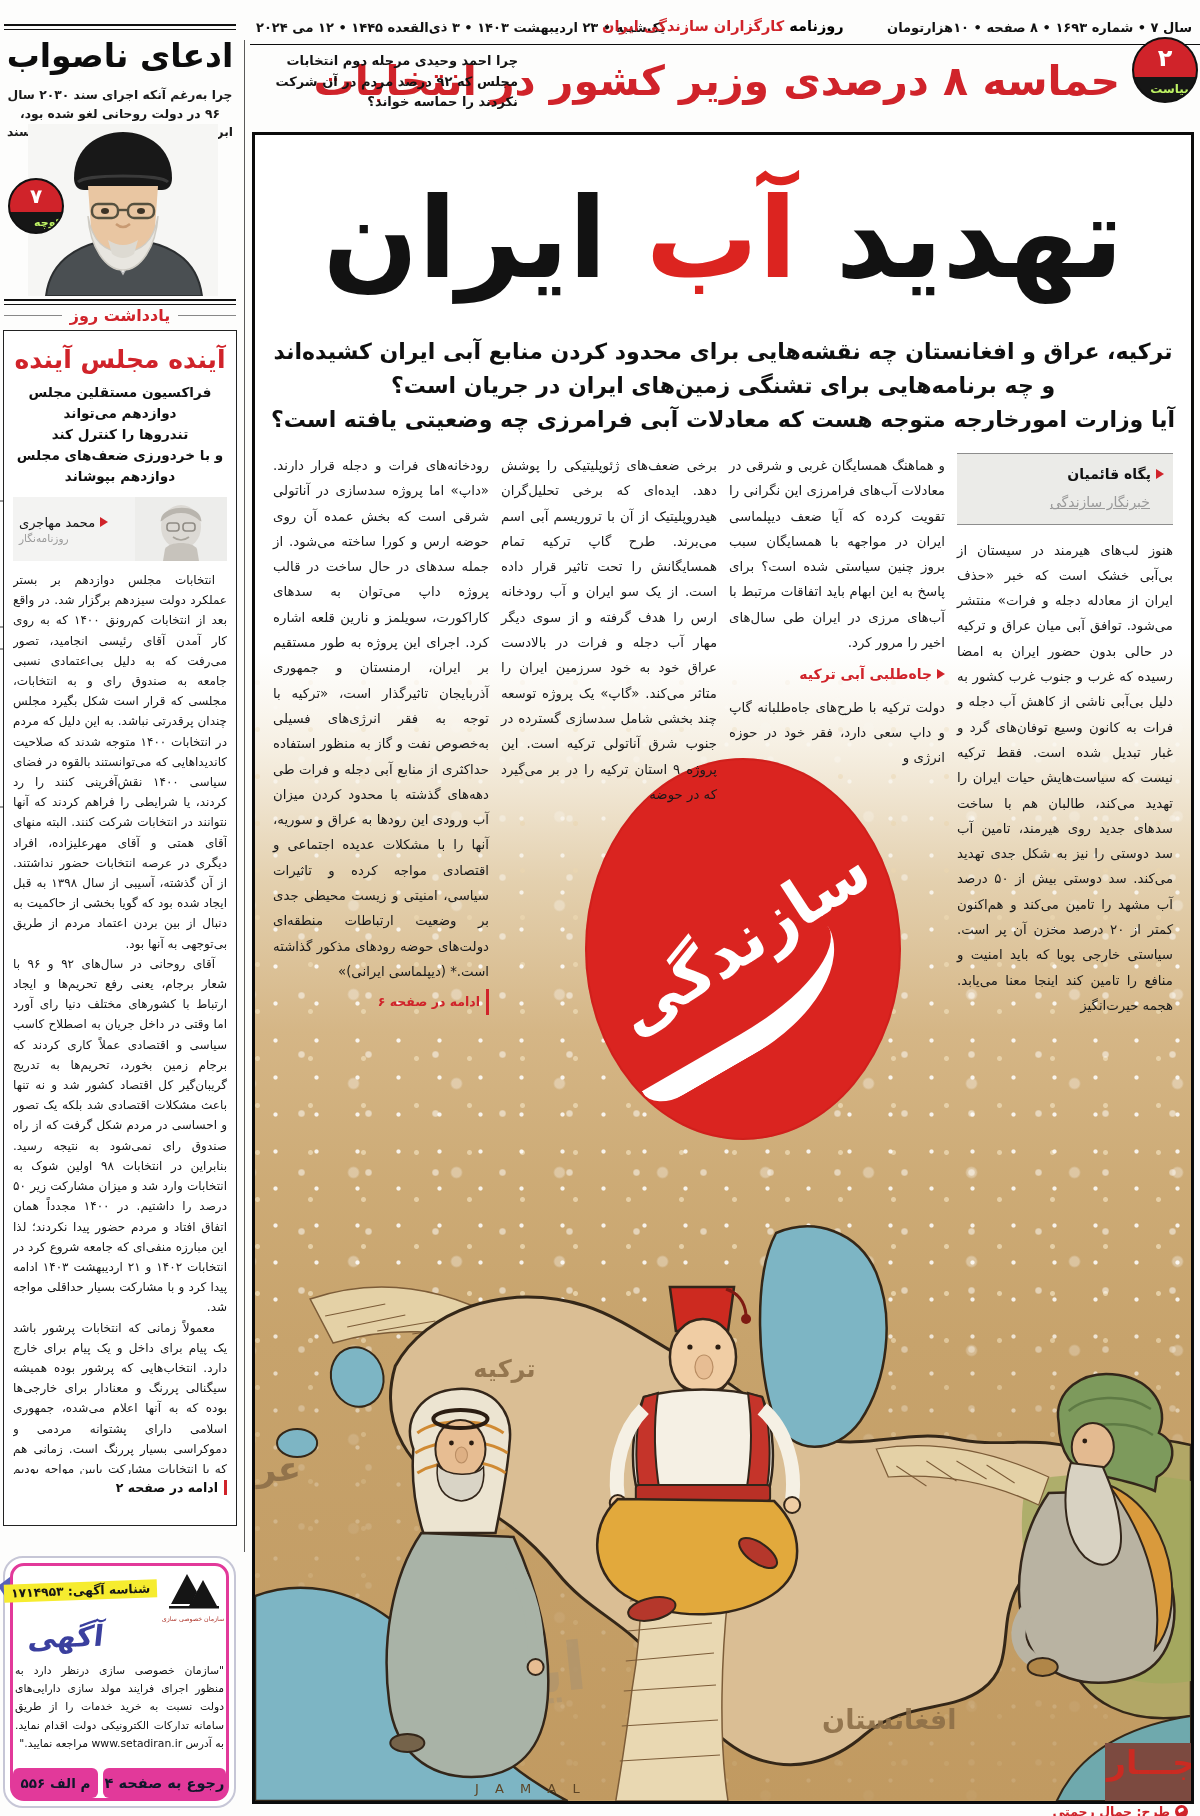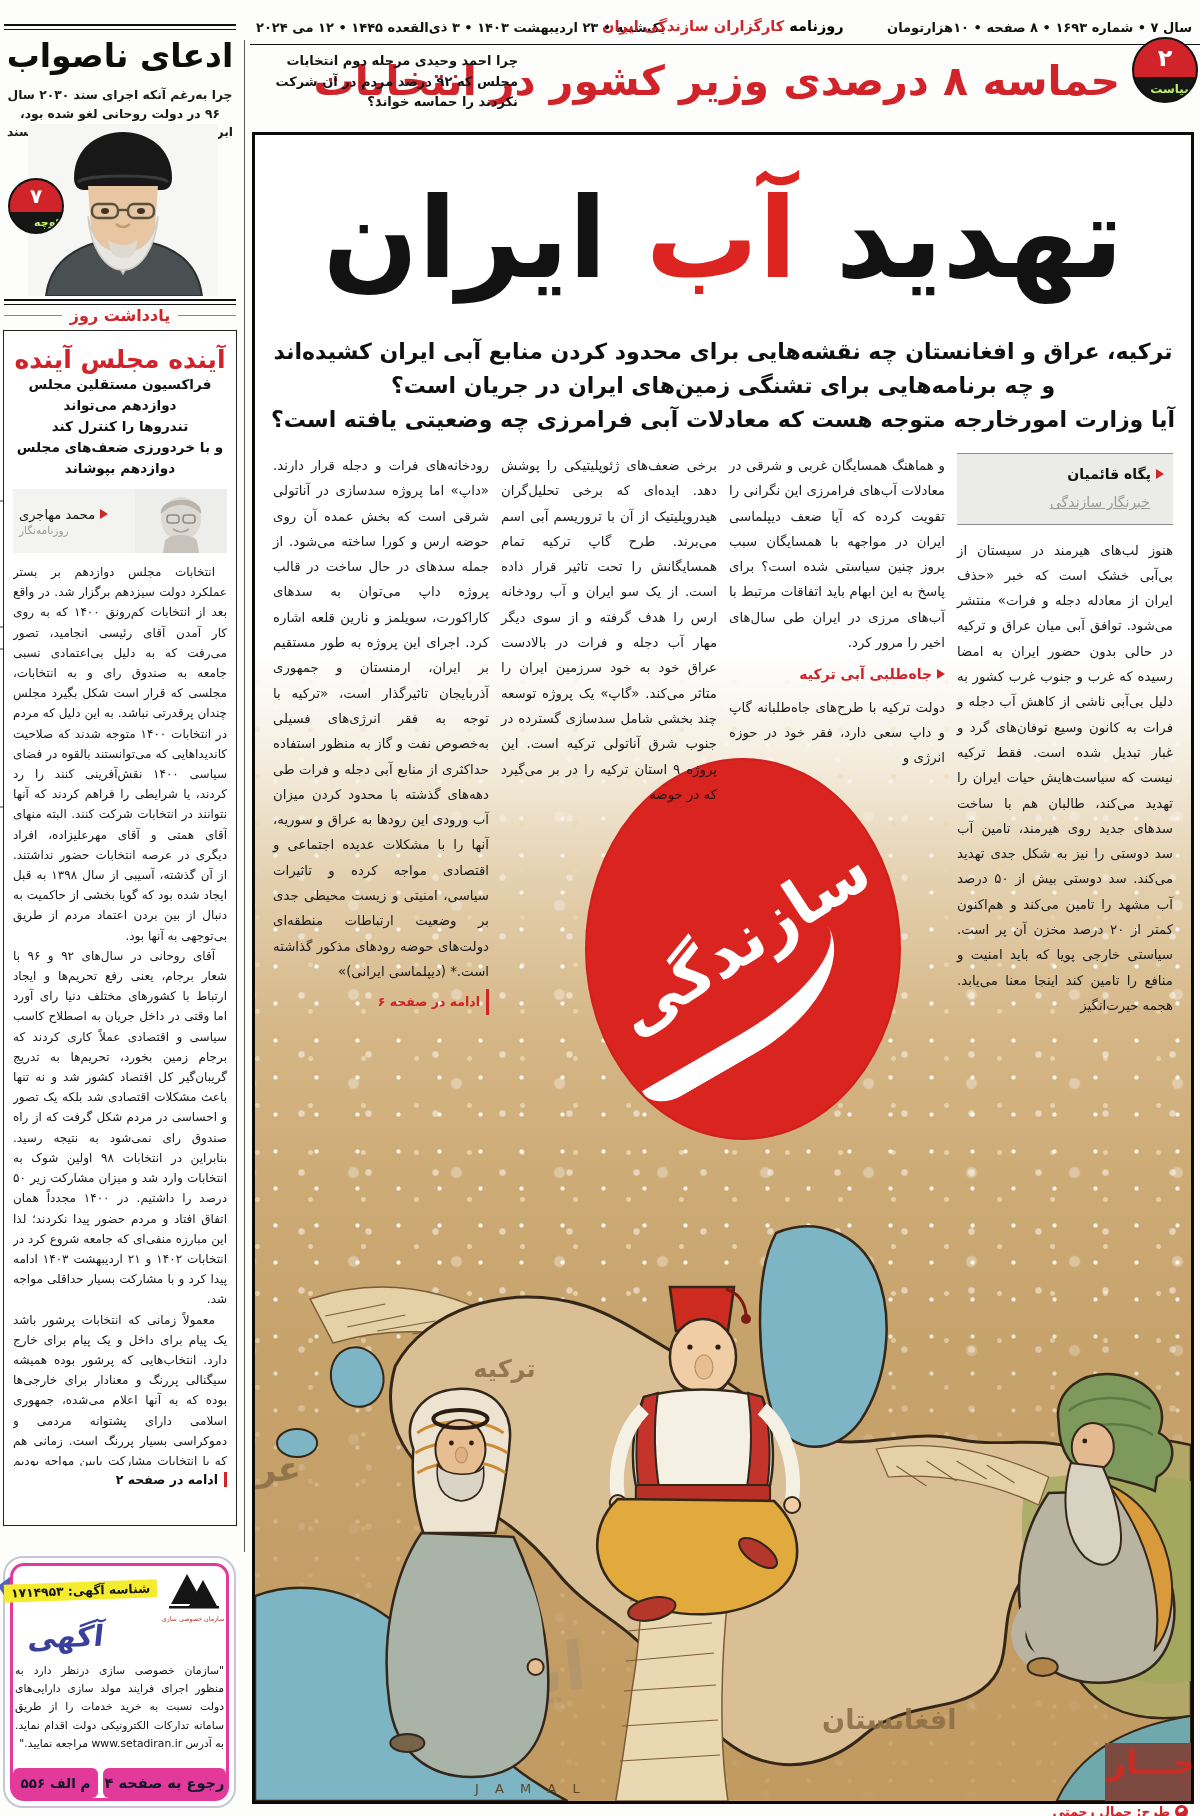--- a/index.html
+++ b/index.html
@@ -27,21 +27,21 @@
   .badge7{position:absolute;left:8px;top:54px;width:56px;height:56px;}
   .badge7 .b-top{height:32px;font-size:20px;line-height:32px;}
   .badge7 .b-bot{height:24px;font-size:11px;line-height:22px;}
   .rule-b{position:absolute;left:4px;right:4px;top:299px;}
   .note-head{position:absolute;left:4px;right:4px;top:306px;display:flex;align-items:center;gap:8px;}
   .note-head .line{flex:1;border-top:1.3px solid #888;}
   .note-head .lbl{color:#d0232a;font-weight:bold;font-size:16px;}
   .note-box{position:absolute;left:3px;right:3px;top:330px;height:1196px;border:1.3px solid #222;
             background:#fff;padding:10px 9px 8px;}
   .note-title{text-align:center;color:#d0232a;font-weight:bold;font-size:25px;margin-top:4px;}
-  .note-sub{text-align:center;font-size:13.6px;line-height:21px;font-weight:bold;color:#111;}
+  .note-sub{margin-top:8px;text-align:center;font-size:13.6px;line-height:21px;font-weight:bold;color:#111;}
   .author{margin-top:10px;background:#f3f3f2;display:flex;align-items:center;height:64px;}
   .author .ph{width:92px;height:64px;flex:none;}
   .author .who{flex:1;text-align:left;padding-left:6px;}
   .author .nm{font-weight:normal;font-size:13px;color:#111;}
   .author .rl{font-size:10.5px;color:#9a9a9a;margin-top:2px;}
   .note-body{margin-top:9px;height:904px;overflow:hidden;font-size:12px;line-height:20.2px;
              text-align:justify;color:#161616;}
   .note-body p{margin:0 0 0;text-indent:12px;}
   .cont{margin-top:6px;font-weight:bold;font-size:12.5px;color:#111;
         border-right:3.5px solid #d0232a;padding-right:6px;width:fit-content;}

